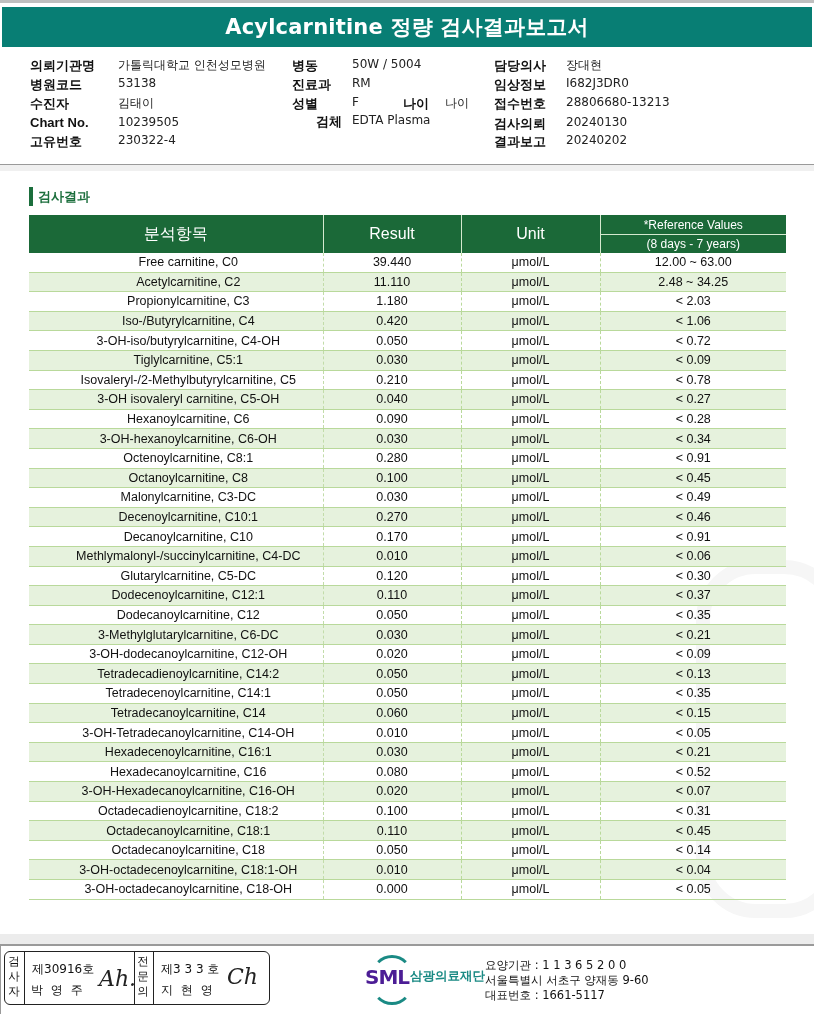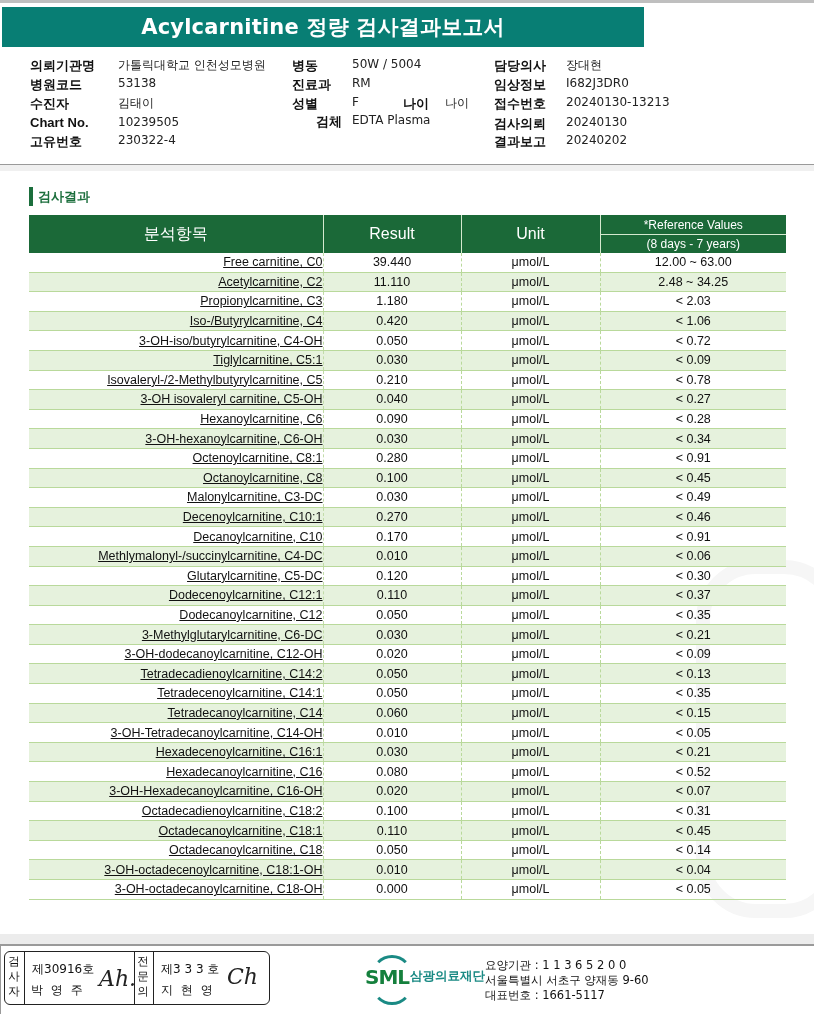--- a/index.html
+++ b/index.html
@@ -2,21 +2,21 @@
 <html><head>
 <meta charset="utf-8">
 <style>
   html, body { margin:0; padding:0; }
   body {
     width:814px; height:1014px; background:#ffffff; position:relative; overflow:hidden;
     font-family:"Liberation Sans", "DejaVu Sans", sans-serif; color:#111;
   }
   .topline { position:absolute; left:0; top:0; width:814px; height:3px; background:#bfbfbf; }
   .title-bar {
-    position:absolute; left:2px; top:7px; width:642px; height:40px; background:#087e74;
+    position:absolute; left:2px; top:7px; width:810px; height:40px; background:#087e74;
     color:#fff; font-size:21px; font-weight:bold; text-align:center; line-height:40px;
     font-family:"DejaVu Sans", sans-serif; letter-spacing:0.2px;
   }
   .info { position:absolute; top:53px; left:0; width:814px; height:100px; font-size:12.5px; font-family:"DejaVu Sans", sans-serif; }
   .info .lbl { position:absolute; font-weight:bold; color:#111; font-size:13px; }
   .info .val { position:absolute; color:#222; font-size:12px; }
   .sep-line { position:absolute; left:0; top:164px; width:814px; height:1px; background:#9a9a9a; }
   .sep-band { position:absolute; left:0; top:165px; width:814px; height:6px; background:#f0f0f0; }
   .section-title { position:absolute; left:29px; top:187px; height:19px; display:flex; align-items:center; }
   .section-title .bar { width:4px; height:19px; background:#1b6e3c; margin-right:5px; }
@@ -31,39 +31,39 @@
     border-right:1px solid #d5e9cf; padding:0;
   }
   table.results th:last-child { border-right:none; }
   table.results th.sub { font-size:12px; height:18px; border-top:1px solid #d5e9cf; }
   table.results th.top { height:19px; font-size:12px; }
   table.results td {
     height:18.6px; padding:0; text-align:center; color:#111;
     border-bottom:1px solid #b9d99b; border-right:1px dashed #b9d99b;
   }
   table.results td:last-child { border-right:none; }
-  table.results td.name { text-align:right; padding-left:25px; border-right:1px dashed #c2dca9;text-decoration:underline; }
+  table.results td.name { text-align:center; padding-left:25px; border-right:1px dashed #c2dca9; }
   table.results tr.alt td { background:#e6f2dd; }
   col.c1 { width:294px; } col.c2 { width:138px; } col.c3 { width:139px; } col.c4 { width:186px; }
 
   .footer-band { position:absolute; left:0; top:934px; width:814px; height:10px; background:#ececec; }
   .footer-line { position:absolute; left:0; top:944px; width:814px; height:2px; background:#9a9a9a; }
   .footer-left-edge { position:absolute; left:0; top:946px; width:1px; height:68px; background:#999; }
   .sigbox {
     position:absolute; left:4px; top:951px; width:264px; height:52px; border:1px solid #222; border-radius:6px;
     font-family:"DejaVu Sans", sans-serif; font-size:12px; color:#111;
   }
   .sigbox .vlabel { position:absolute; top:2px; width:14px; font-size:11.5px; line-height:15px; text-align:center; }
   .sigbox .vdiv { position:absolute; top:0; width:1px; height:52px; background:#222; }
   .sigbox .t { position:absolute; font-size:12px; }
   .sigbox .sig { position:absolute; font-family:"DejaVu Serif", serif; font-style:italic; font-size:22px; color:#222; }
   .logo { position:absolute; left:365px; top:955px; width:50px; height:44px; }
   .logo .arc-top { position:absolute; left:6px; top:0; width:36px; height:36px; border:3px solid #1a8a84; border-radius:50%; border-bottom-color:transparent; border-left-color:transparent; border-right-color:transparent; }
   .logo .arc-bot { position:absolute; left:6px; top:8px; width:36px; height:36px; border:3px solid #1a8a84; border-radius:50%; border-top-color:transparent; border-left-color:transparent; border-right-color:transparent; }
-  .logo .sml { position:absolute; left:0; top:10px; font-size:20px; font-weight:bold; color:#15803d; font-family:"DejaVu Sans", sans-serif; letter-spacing:-1px; }
+  .logo .sml { position:absolute; left:0; top:10px; font-size:20px; font-weight:bold; color:#4c1d95; font-family:"DejaVu Sans", sans-serif; letter-spacing:-1px; }
   .org-name { position:absolute; left:410px; top:968px; font-size:12.5px; font-weight:bold; color:#1a8a84; font-family:"DejaVu Sans", sans-serif; }
   .org-info { position:absolute; left:485px; top:958px; font-size:11.5px; line-height:15px; color:#111; font-family:"DejaVu Sans", sans-serif; }
   .watermark { position:absolute; right:-30px; top:560px; width:120px; height:330px; border:14px solid #f6f6f6; border-radius:60px; }
 </style>
 </head>
 <body>
 
 <div class="topline"></div>
 <div class="title-bar">Acylcarnitine 정량 검사결과보고서</div>
 
@@ -89,21 +89,21 @@
   <span class="lbl" style="left:403px;top:42px;">나이</span>
   <span class="val" style="left:445px;top:42px;">나이</span>
   <span class="lbl" style="left:292px;top:60px;margin-left:24px;">검체</span>
   <span class="val" style="left:352px;top:60px;">EDTA Plasma</span>
 
   <span class="lbl" style="left:494px;top:4px;">담당의사</span>
   <span class="val" style="left:566px;top:4px;">장대현</span>
   <span class="lbl" style="left:494px;top:23px;">임상정보</span>
   <span class="val" style="left:566px;top:23px;">I682J3DR0</span>
   <span class="lbl" style="left:494px;top:42px;">접수번호</span>
-  <span class="val" style="left:566px;top:42px;">20240130-13213</span>
+  <span class="val" style="left:566px;top:42px;">28806680-13213</span>
   <span class="lbl" style="left:494px;top:62px;">검사의뢰</span>
   <span class="val" style="left:566px;top:62px;">20240130</span>
   <span class="lbl" style="left:494px;top:80px;">결과보고</span>
   <span class="val" style="left:566px;top:80px;">20240202</span>
 </div>
 
 <div class="sep-line"></div>
 <div class="sep-band"></div>
 
 <div class="watermark"></div>

